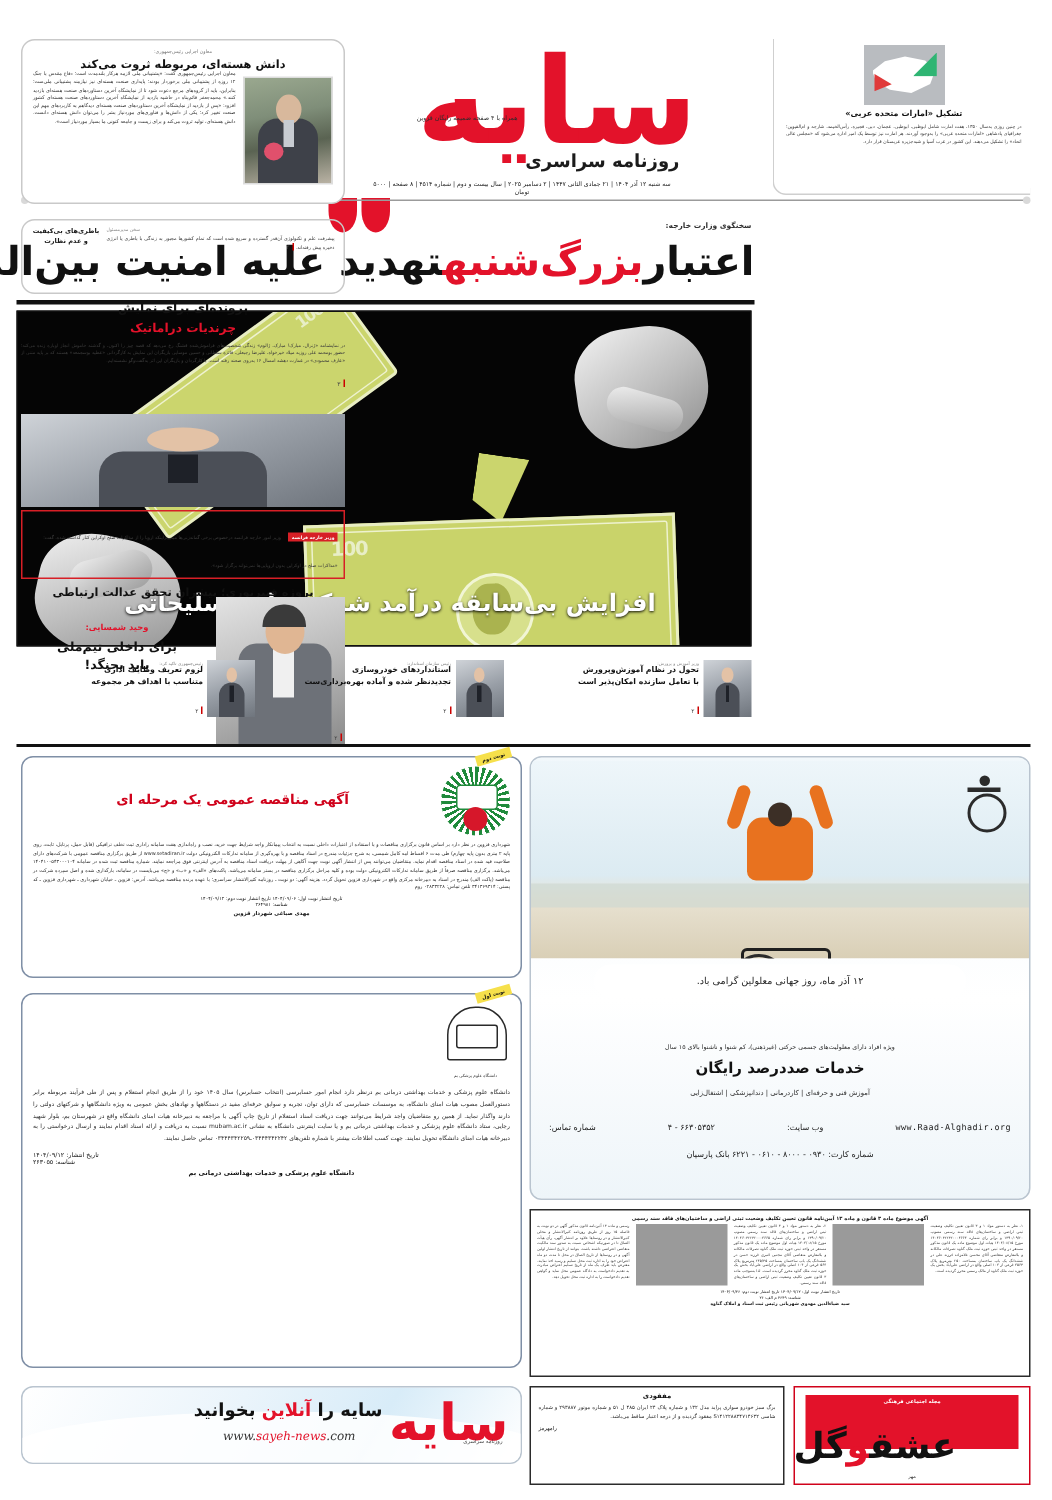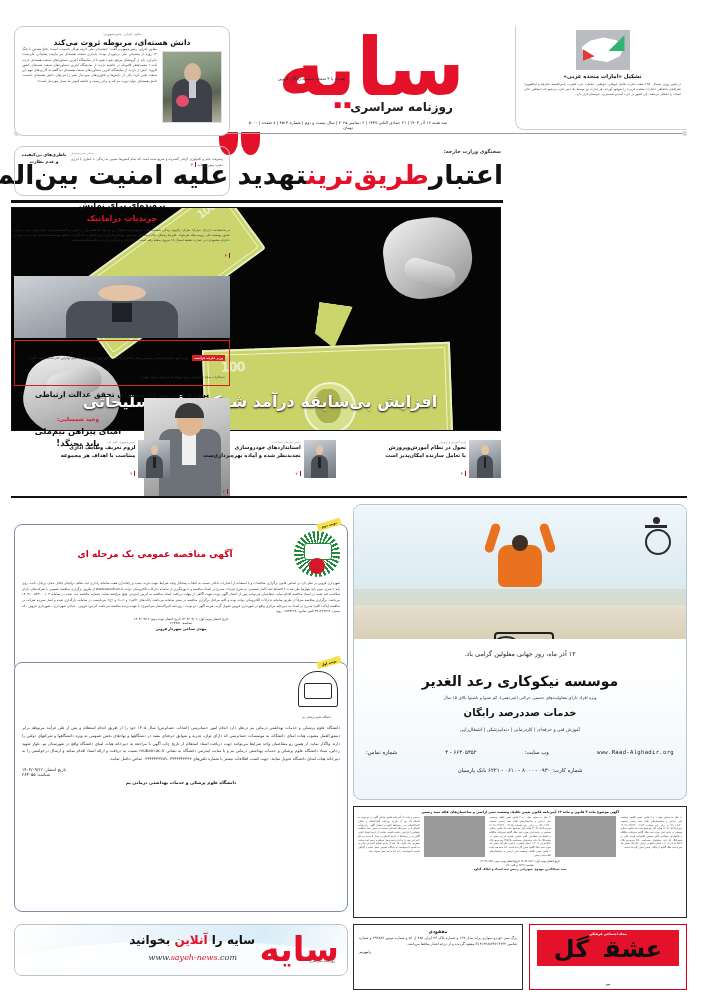--- a/index.html
+++ b/index.html
@@ -203,21 +203,21 @@
 
   .lost{position:absolute;right:178px;top:924px;width:170px;height:66px;border:.8px solid #2b2b2b;
     box-sizing:border-box;padding:4px 5px;}
   .lost-title{font-size:4.6px;font-weight:700;text-align:center;color:#111;}
   .lost-body{font-size:3.5px;line-height:1.7;color:#2b2b2b;text-align:justify;margin-top:2px;}
   .lost-sign{font-size:3.6px;text-align:left;color:#111;margin-top:2px;}
 
   .eshgh{position:absolute;right:14px;top:924px;width:158px;height:66px;}
   .eshgh .bg{position:absolute;inset:0;border:1.4px solid #d0021b;box-sizing:border-box;background:#fff;}
   .eshgh .red{position:absolute;left:8px;right:8px;top:6px;height:36px;background:#e3122a;}
-  .eshgh .word{position:absolute;left:0;right:0;top:13px;text-align:center;font-size:24px;font-weight:700;
+  .eshgh .word{position:absolute;left:0;right:0;top:28px;text-align:left;font-size:24px;font-weight:700;
     color:#111;line-height:24px;letter-spacing:-1px;}
   .eshgh .vav{color:#e3122a;}
   .eshgh .cap{position:absolute;left:0;right:0;top:8px;text-align:center;font-size:3.4px;color:#fff;font-weight:700;}
   .eshgh .mini{position:absolute;left:0;right:0;bottom:4px;text-align:center;font-size:3.2px;color:#111;}
 
   
   .online{position:absolute;left:14px;top:924px;width:334px;height:52px;border:.8px solid #b9c4cf;
     border-radius:8px;box-sizing:border-box;overflow:hidden;
     background:linear-gradient(120deg,#ffffff 0%,#eaf4fb 42%,#d8ecf8 70%,#ffffff 100%);}
   .online .swoosh{position:absolute;left:-10px;bottom:-18px;width:360px;height:52px;border-radius:50%;
@@ -263,21 +263,21 @@
       <div class="map"></div>
         <div class="grn"></div>
         <div class="red"></div>
     </div>
     <div class="uae-title">تشکیل «امارات متحده عربی»</div>
     <div class="tiny">در چنین روزی به‌سال ۱۳۵۰، هفت امارت شامل ابوظبی، ابوظبی‌، عجمان، دبی، فجیره، رأس‌الخیمه، شارجه و ام‌القیوین؛ جغرافیای پادشاهی «امارات متحده عربی» را به‌وجود آوردند. هر امارت نیز توسط یک امیر اداره می‌شود که «مجلس عالی اتحاد» را تشکیل می‌دهند. این کشور در غرب آسیا و شبه‌جزیره عربستان قرار دارد.</div>
   </div>
 
   <div class="hl-kick rtl">سخنگوی وزارت خارجه:</div>
   <div class="headline">
-    <span>اعتبار</span><span class="red">طریق‌ترین</span><span>تهدید علیه امنیت بین‌المللی‌ست</span>
+    <span>اعتبار</span><span class="red">بزرگ‌شنبه</span><span>تهدید علیه امنیت بین‌المللی‌ست</span>
   </div>
   <div class="hl-rule"></div>
 
   <div class="mainphoto">
     <div class="hand h2"></div>
     <div class="h2f"></div>
     <div class="bill b2">
       <div class="inner"></div>
         <div class="num a">100</div>
     </div>
@@ -325,21 +325,21 @@
 
   <div class="sport">
     <div class="ph">
       <div class="suit"></div>
         <div class="shirt"></div>
         <div class="head"></div>
         <div class="hair"></div>
     </div>
     <div class="txt rtl">
       <div class="name">وحید شمسایی:</div>
-      <div class="ttl">امنای پیراهن تیم‌ملی</div>
+      <div class="ttl">برای داخلی تیم‌ملی</div>
       <div class="ttl">باید بجنگد!</div>
     </div>
     <div class="pgnum rtl" style="position:absolute;right:2px;bottom:2px;">۲</div>
   </div>
 
   <div style="position:absolute;right:200px;left:11px;top:440px;height:52px;display:flex;gap:6px;">
     <div style="flex:1;display:flex;gap:3px;" class="rtl">
       <div class="photo-gray" style="width:32px;height:38px;flex:0 0 32px;">
         <div class="b"></div>
           <div class="h"></div>
@@ -374,21 +374,21 @@
       <div style="flex:1;">
         <div style="font-size:2.9px;color:#8a8a8a;">رئیس‌جمهوری تاکید کرد:</div>
         <div style="font-size:5.2px;font-weight:700;line-height:1.5;">لزوم تعریف وظایف اداری</div>
         <div style="font-size:5.2px;font-weight:700;line-height:1.5;">متناسب با اهداف هر مجموعه</div>
         <div class="pgnum">۲</div>
       </div>
     </div>
   </div>
   <div style="position:absolute;right:14px;left:11px;top:496px;height:1.6px;background:#111;"></div>
 
-  <div class="ad rtl" style="left:14px;top:504px;width:334px;height:148px;padding:6px 7px;margin-top:20px;">
+  <div class="ad rtl" style="left:14px;top:504px;width:334px;height:148px;padding:6px 7px;">
     <div class="ad-corner">نوبت دوم</div>
     <div style="display:flex;align-items:center;gap:6px;">
       <div class="logo-green">
         <div class="ring"></div>
           <div class="cap"></div>
           <div class="dot"></div>
       </div>
       <div class="ad-title" style="flex:1;">آگهی مناقصه عمومی یک مرحله ای</div>
     </div>
     <div class="ad-body" style="margin-top:4px;">شهرداری قزوین در نظر دارد بر اساس قانون برگزاری مناقصات و با استفاده از اعتبارات داخلی نسبت به انتخاب پیمانکار واجد شرایط جهت خرید، نصب و راه‌اندازی هفت سامانه راداری ثبت تخلف ترافیکی (قابل حمل، پرتابل، ثابت، روی پایه ۲ متری بدون پایه چهارم) طی مدت ۶ اقساط امه کامل شمسی، به شرح جزئیات مندرج در اسناد مناقصه و با بهره‌گیری از سامانه تدارکات الکترونیکی دولت www.setadiran.ir از طریق برگزاری مناقصه عمومی با شرکت‌های دارای صلاحیت قید شده در اسناد مناقصه اقدام نماید. متقاضیان می‌توانند پس از انتشار آگهی نوبت جهت آگاهی از مهلت دریافت اسناد مناقصه به آدرس اینترنتی فوق مراجعه نمایند. شماره مناقصه ثبت شده در سامانه ۱۴۰۴۱۰۰۵۴۳۰۰۰۱۰۴ می‌باشد. برگزاری مناقصه صرفاً از طریق سامانه تدارکات الکترونیکی دولت بوده و کلیه مراحل برگزاری مناقصه در بستر سامانه می‌باشد. پاکت‌های «الف» و «ب» و «ج» می‌بایست در سامانه، بارگذاری شده و اصل سپرده شرکت در مناقصه (پاکت الف) مندرج در اسناد به دبیرخانه مرکزی واقع در شهرداری قزوین تحویل گردد. هزینه آگهی: دو نوبت ـ روزنامه کثیرالانتشار سراسری؛ با عهده برنده مناقصه می‌باشد. آدرس: قزوین ـ خیابان شهرداری ـ شهرداری قزوین ـ کد پستی: ۳۴۱۳۶۹۳۱۴ تلفن تماس: ۰۲۸۳۳۲۲۸ روم</div>
@@ -426,21 +426,20 @@
         <div class="chair"></div>
           <div class="w1"></div>
       </div>
     </div>
     <div class="char-logo">
       <div class="fig"></div>
         <div class="arm"></div>
         <div class="wheel"></div>
     </div>
     <div class="char-pill">۱۲ آذر ماه، روز جهانی معلولین گرامی باد.</div>
-    <div class="char-name">موسسه نیکوکاری رعد الغدیر</div>
     <div class="char-desc">ویژه افراد دارای معلولیت‌های جسمی حرکتی (غیرذهنی)، کم شنوا و ناشنوا بالای ۱۵ سال</div>
     <div class="char-free">خدمات صددرصد رایگان</div>
     <div class="char-serv">آموزش فنی و حرفه‌ای | کاردرمانی | دندانپزشکی | اشتغال‌زایی</div>
     <div class="char-contact">
       <span class="char-site">www.Raad-Alghadir.org</span>
       <span>وب سایت:</span>
       <span>۶۶۳۰۵۳۵۲ - ۴</span>
       <span>شماره تماس:</span>
     </div>
     <div class="char-card">

